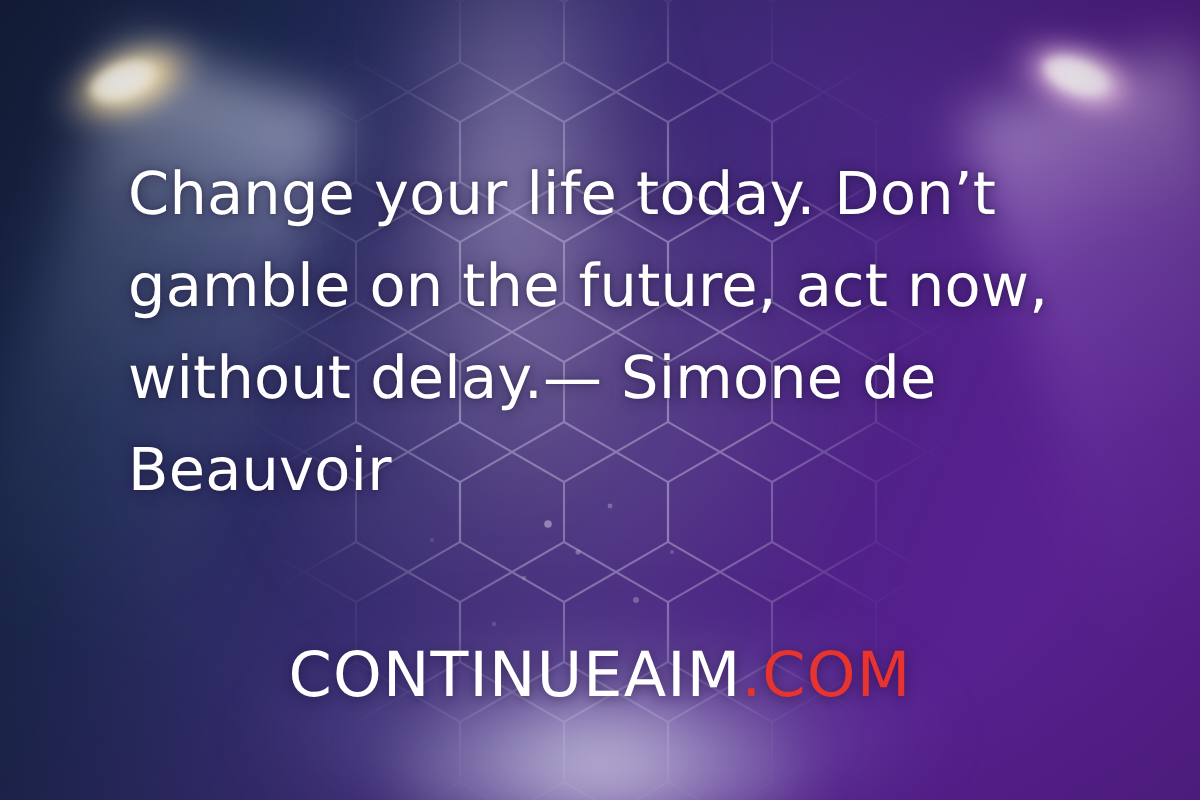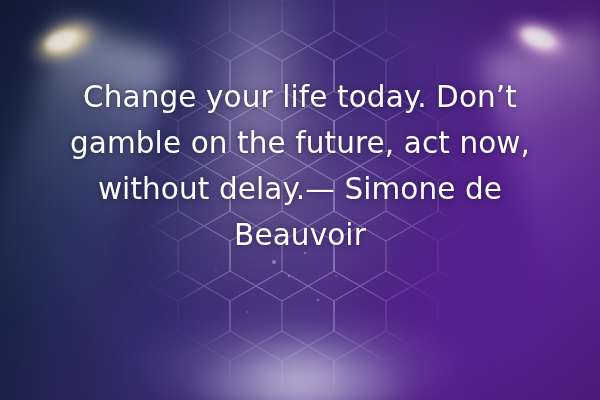--- a/index.html
+++ b/index.html
@@ -199,21 +199,20 @@
     pointer-events: none;
   }
 
   
   .quote {
     position: absolute;
     left: 0;
     right: 0;
     top: 74px;
     padding: 0 64px;
-    text-align: center;
     color: #ffffff;
     font-size: 29.5px;
     line-height: 46px;
     font-weight: 400;
     letter-spacing: 0.1px;
     text-shadow: 0 1px 7px rgba(24,14,48,0.52), 0 0 2px rgba(30,20,60,0.35);
     white-space: pre-wrap;
   }
 
   .watermark {
@@ -268,14 +267,17 @@
   <div class="lamp lamp-left-core"></div>
   <div class="lamp lamp-right"></div>
   <div class="lamp lamp-right-core"></div>
 
   <div class="floor-glow"></div>
   <div class="floor-glow2"></div>
   <div class="vignette"></div>
 
   <div class="quote">Change your life today. Don’t gamble on the future, act now, without delay.— Simone de Beauvoir</div>
 
+  <div class="watermark">
+    <span class="wm-name">CONTINUEAIM</span><span class="wm-tld">.COM</span>
+  </div>
 
 </div>
 
 </body></html>

